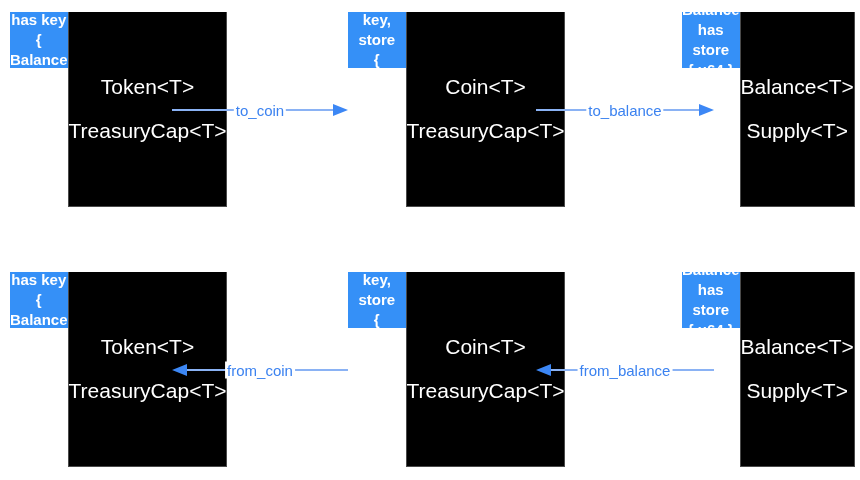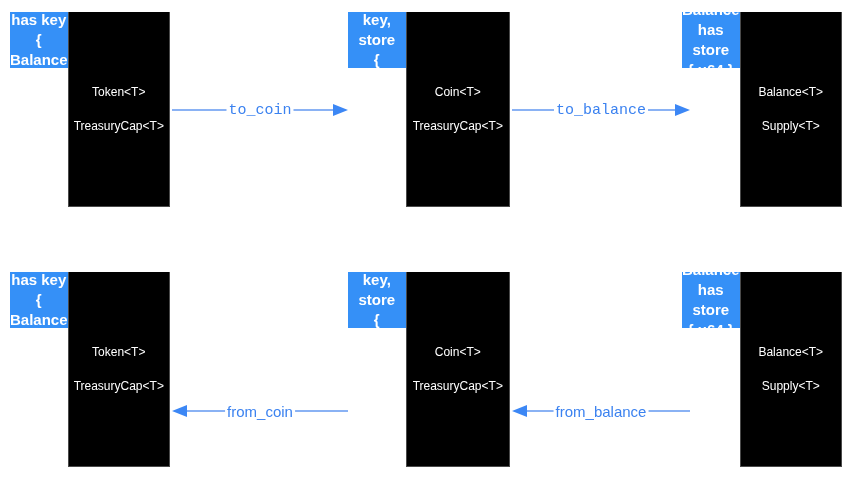--- a/index.html
+++ b/index.html
@@ -34,21 +34,21 @@
     line-height: 20px;
     flex: 0 0 56px;
   }
   .box-body {
     flex: 1;
     background: #000000;
     border: 1px solid #4a4a4a;
     border-top: none;
     box-sizing: border-box;
     color: #ffffff;
-    font-size: 12px;
+    font-size: 21px;
     text-align: center;
     display: flex;
     flex-direction: column;
     justify-content: center;
     gap: 20px;
   }
 
   
   .arrow {
     position: absolute;
@@ -88,23 +88,23 @@
   }
 
   
   .r1 { top: 12px; }
   .r2 { top: 272px; }
   .c1 { left: 10px; }
   .c2 { left: 348px; width: 162px; border-radius: 25px; }
   .c3 { left: 682px; }
 
   .arrow.a1 { left: 172px; width: 176px; }
-  .arrow.a2 { left: 512px; width: 178px; text-align: center; }
-  .arrow.ar1 { top: 99px; font-family: Liberation Mono, monospace; }
-  .arrow.ar2 { top: 359px; margin-top: 41px; }
+  .arrow.a2 { left: 536px; width: 178px; text-align: center; }
+  .arrow.ar1 { top: 99px; }
+  .arrow.ar2 { top: 359px; }
 </style>
 </head>
 <body>
 
 <div id="canvas">
 
   <div class="box r1 c1">
     <div class="box-header">
       <span>Token has key</span>
       <span>{ Balance }</span>

